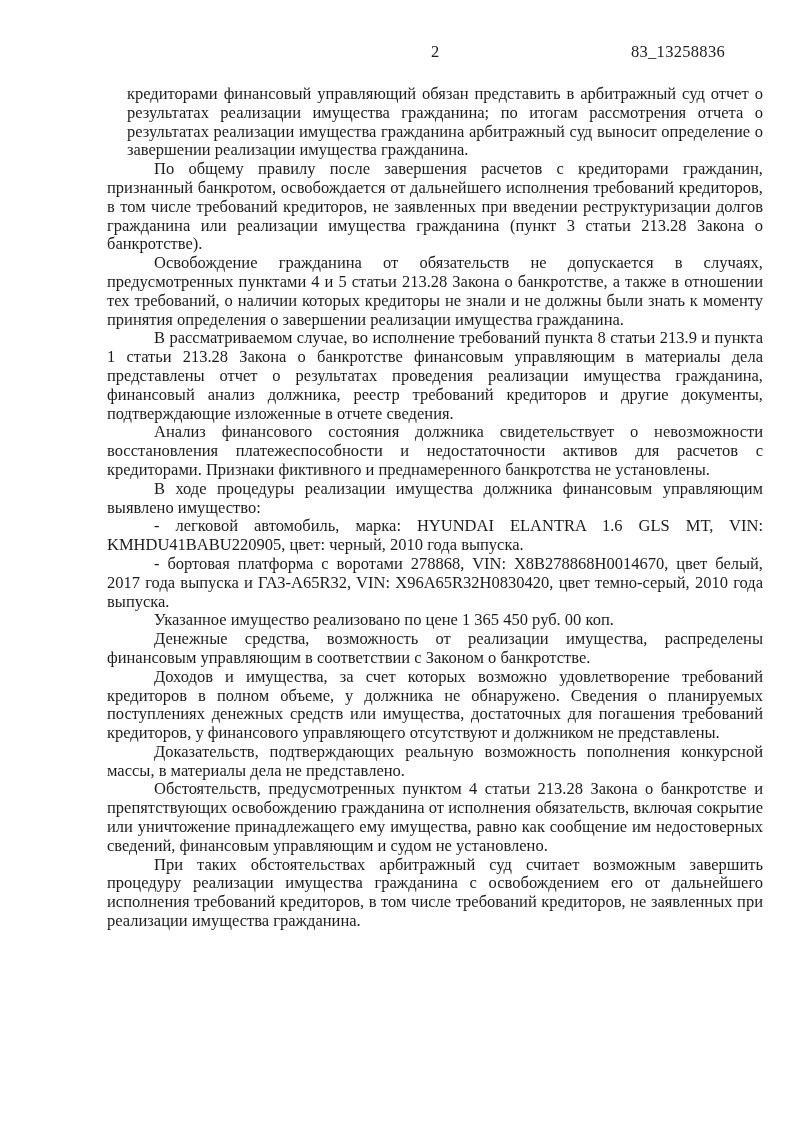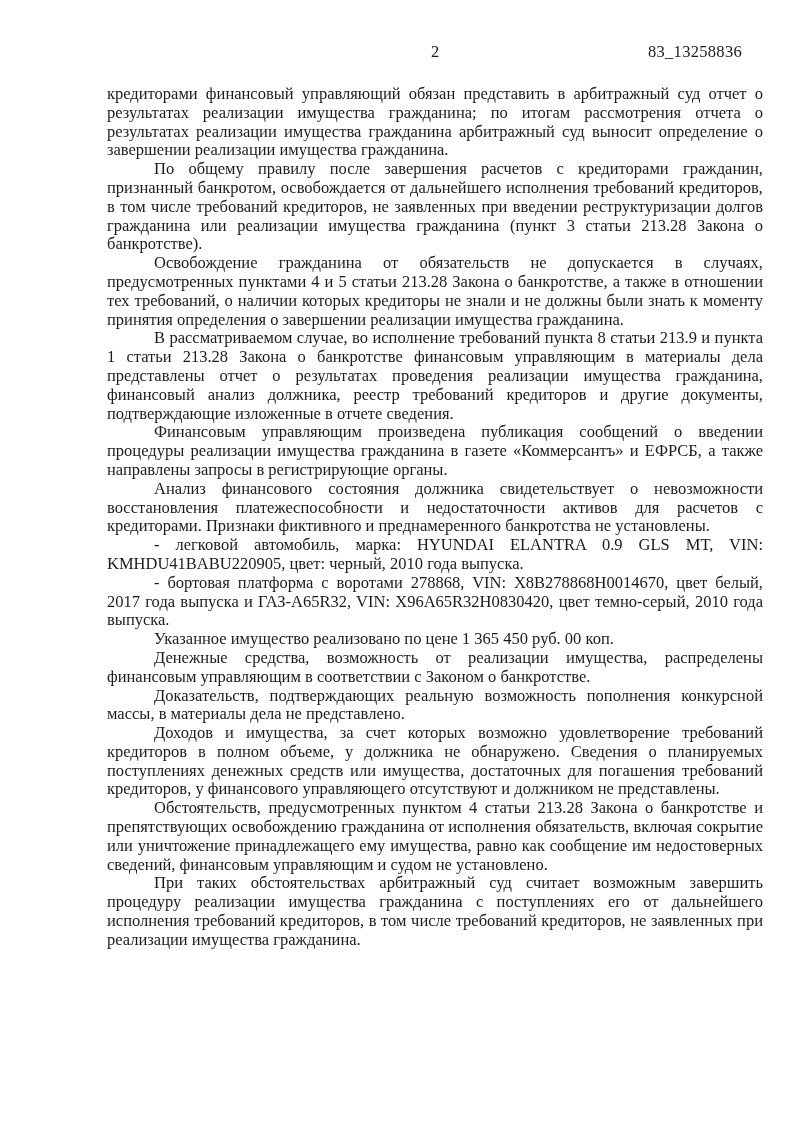--- a/index.html
+++ b/index.html
@@ -26,61 +26,62 @@
     line-height: 20px;
   }
   .page-number {
     position: absolute;
     left: 0;
     width: 100%;
     text-align: center;
   }
   .doc-id {
     position: absolute;
-    right: 21px;
+    right: 38px;
     top: 0;
     letter-spacing: 0.3px;
   }
   .doc-body {
     position: absolute;
     left: 107px;
     top: 85px;
     width: 656px;
     font-size: 16.5px;
     line-height: 18.8px;
     text-align: justify;
   }
   .doc-body p {
     text-indent: 47px;
     margin: 0;
   }
   .doc-body p.no-indent {
     text-indent: 0;
+    margin-left: 20px;
   }
 </style>
 </head>
 <body>
 
 <div class="page">
 
   <div class="page-header">
     <span class="page-number">2</span>
     <span class="doc-id">83_13258836</span>
   </div>
 
   <div class="doc-body">
     <p class="no-indent">кредиторами финансовый управляющий обязан представить в арбитражный суд отчет о результатах реализации имущества гражданина; по итогам рассмотрения отчета о результатах реализации имущества гражданина арбитражный суд выносит определение о завершении реализации имущества гражданина.</p>
     <p>По общему правилу после завершения расчетов с кредиторами гражданин, признанный банкротом, освобождается от дальнейшего исполнения требований кредиторов, в том числе требований кредиторов, не заявленных при введении реструктуризации долгов гражданина или реализации имущества гражданина (пункт 3 статьи 213.28 Закона о банкротстве).</p>
     <p>Освобождение гражданина от обязательств не допускается в случаях, предусмотренных пунктами 4 и 5 статьи 213.28 Закона о банкротстве, а также в отношении тех требований, о наличии которых кредиторы не знали и не должны были знать к моменту принятия определения о завершении реализации имущества гражданина.</p>
     <p>В рассматриваемом случае, во исполнение требований пункта 8 статьи 213.9 и пункта 1 статьи 213.28 Закона о банкротстве финансовым управляющим в материалы дела представлены отчет о результатах проведения реализации имущества гражданина, финансовый анализ должника, реестр требований кредиторов и другие документы, подтверждающие изложенные в отчете сведения.</p>
-    <p>Финансовым управляющим произведена публикация сообщений о введении процедуры реализации имущества гражданина в газете «Коммерсантъ» и ЕФРСБ, а также направлены запросы в регистрирующие органы.</p>
     <p>Анализ финансового состояния должника свидетельствует о невозможности восстановления платежеспособности и недостаточности активов для расчетов с кредиторами. Признаки фиктивного и преднамеренного банкротства не установлены.</p>
-    <p>- легковой автомобиль, марка: HYUNDAI ELANTRA 0.9 GLS MT, VIN: KMHDU41BABU220905, цвет: черный, 2010 года выпуска.</p>
+    <p>В ходе процедуры реализации имущества должника финансовым управляющим выявлено имущество:</p>
+    <p>- легковой автомобиль, марка: HYUNDAI ELANTRA 1.6 GLS MT, VIN: KMHDU41BABU220905, цвет: черный, 2010 года выпуска.</p>
     <p>- бортовая платформа с воротами 278868, VIN: X8B278868H0014670, цвет белый, 2017 года выпуска и ГАЗ-А65R32, VIN: X96A65R32H0830420, цвет темно-серый, 2010 года выпуска.</p>
     <p>Указанное имущество реализовано по цене 1 365 450  руб. 00 коп.</p>
     <p>Денежные средства, возможность от реализации имущества, распределены финансовым управляющим в соответствии с Законом о банкротстве.</p>
+    <p>Доходов и имущества, за счет которых возможно удовлетворение требований кредиторов в полном объеме, у должника не обнаружено. Сведения о планируемых поступлениях денежных средств или имущества, достаточных для погашения требований кредиторов, у финансового управляющего отсутствуют и должником не представлены.</p>
     <p>Доказательств, подтверждающих реальную возможность пополнения конкурсной массы, в материалы дела не представлено.</p>
-    <p>Доходов и имущества, за счет которых возможно удовлетворение требований кредиторов в полном объеме, у должника не обнаружено. Сведения о планируемых поступлениях денежных средств или имущества, достаточных для погашения требований кредиторов, у финансового управляющего отсутствуют и должником не представлены.</p>
     <p>Обстоятельств, предусмотренных пунктом 4 статьи 213.28 Закона о банкротстве и препятствующих освобождению гражданина от исполнения обязательств, включая сокрытие или уничтожение принадлежащего ему имущества, равно как сообщение им недостоверных сведений, финансовым управляющим и судом не установлено.</p>
-    <p>При таких обстоятельствах арбитражный суд считает возможным завершить процедуру реализации имущества гражданина с поступлениях его от дальнейшего исполнения требований кредиторов, в том числе требований кредиторов, не заявленных при реализации имущества гражданина.</p>
+    <p>При таких обстоятельствах арбитражный суд считает возможным завершить процедуру реализации имущества гражданина с освобождением его от дальнейшего исполнения требований кредиторов, в том числе требований кредиторов, не заявленных при реализации имущества гражданина.</p>
   </div>
 
 </div>
 
 </body></html>

